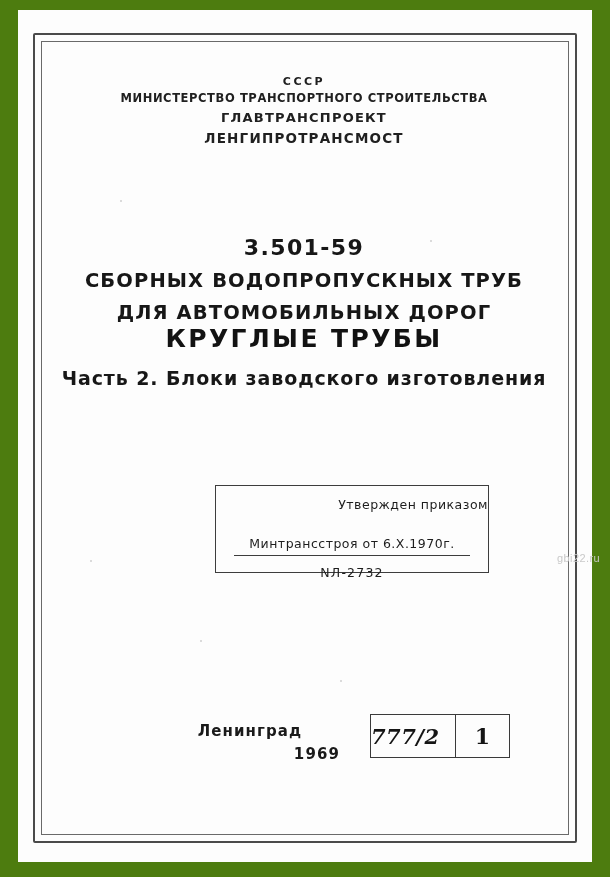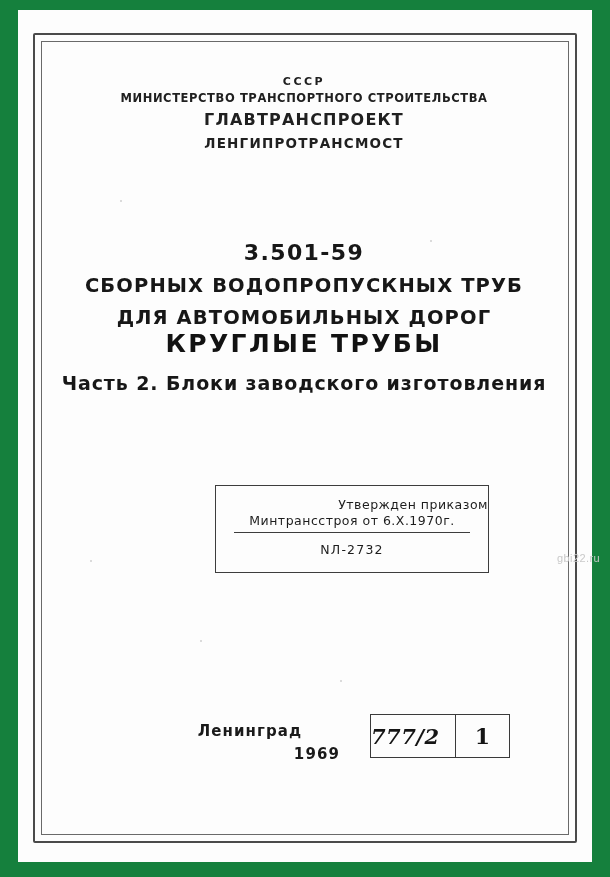--- a/index.html
+++ b/index.html
@@ -14,21 +14,21 @@
     font-family: "Liberation Sans", sans-serif;
     overflow: hidden;
   }
 
   
   #scan {
     position: absolute;
     left: 0; top: 0;
     width: 610px;
     height: 877px;
-    background: #15803d;
+    background: #4d7c0f;
   }
 
   
   #paper {
     position: absolute;
     left: 18px;
     top: 10px;
     width: 574px;
     height: 852px;
     background: #fdfdfd;
@@ -70,21 +70,21 @@
     line-height: 1.55;
   }
   .org-line {
     font-family: "DejaVu Sans", sans-serif;
     font-weight: 700;
     letter-spacing: 0.9px;
     color: #202020;
   }
   .org-country { font-size: 11px; letter-spacing: 2.5px; }
   .org-ministry { font-size: 11.5px; letter-spacing: 0.6px; }
-  .org-main { font-size: 16px; letter-spacing: 1.2px; }
+  .org-main { font-size: 13px; letter-spacing: 1.2px; }
   .org-inst { font-size: 13.5px; letter-spacing: 1.2px; }
 
   
   .title-block {
     margin-top: 86px;
   }
   .title-main {
     font-family: "DejaVu Serif", serif;
     font-weight: 700;
     font-size: 40px;
@@ -136,21 +136,21 @@
     background: transparent;
   }
   #stamp .stamp-line {
     font-family: "DejaVu Sans", sans-serif;
     font-size: 12.5px;
     letter-spacing: 0.5px;
     color: #1d1d1d;
     text-align: center;
   }
   #stamp .s1 { margin-top: 11px; text-align: right; }
-  #stamp .s2 { margin-top: 1px; }
+  #stamp .s2 { margin-top: 24px; }
   #stamp .s3 { margin-top: 9px; letter-spacing: 1.2px; }
   .stamp-rule {
     width: 236px;
     height: 1px;
     background: #3d3d3d;
     margin: 4px auto 0 auto;
   }
 
   
   #watermark {

